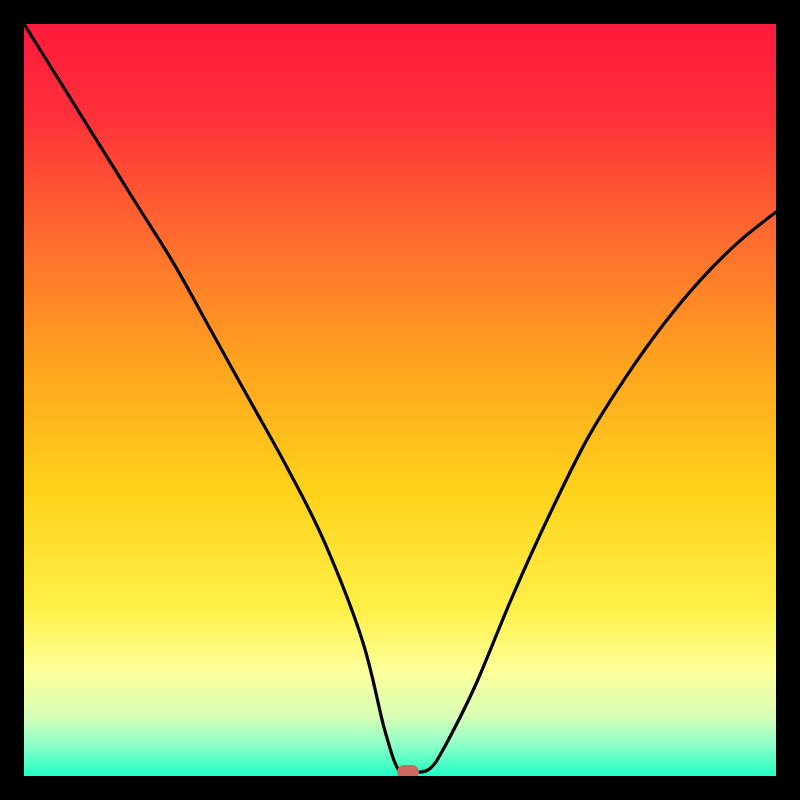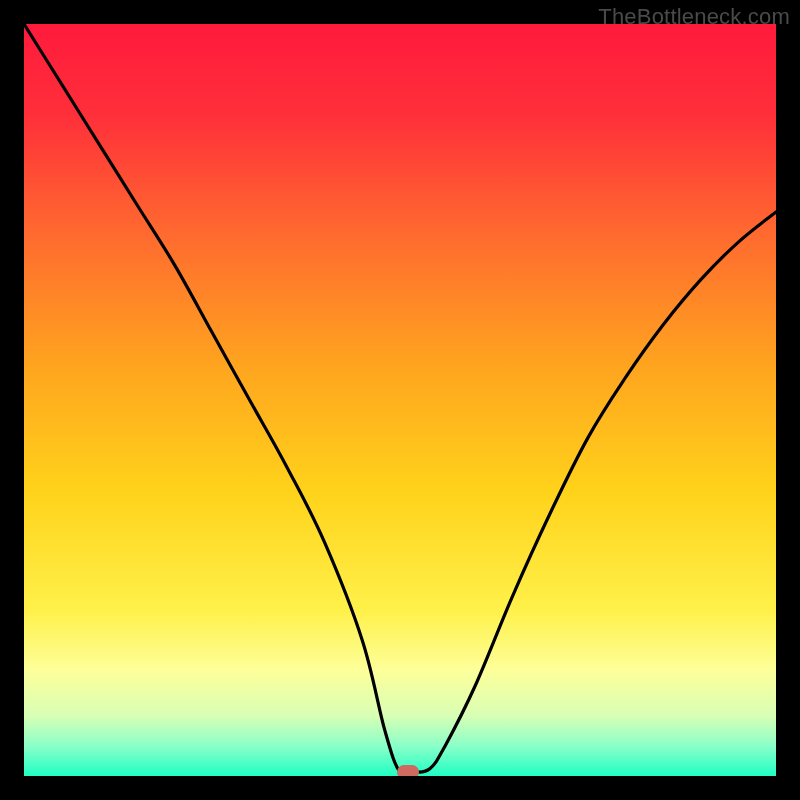--- a/index.html
+++ b/index.html
@@ -74,14 +74,13 @@
             <stop offset="100%" stop-color="#1fffc4"></stop>
           </linearGradient>
       </defs>
       <rect x="0" y="0" width="752" height="752" fill="url(#bg)"></rect>
     </svg>
     <svg class="curve" width="752" height="752" viewBox="0 0 752 752" preserveAspectRatio="none">
       <path id="curvePath" d="M 0 0 C 6.768 10.828799999999994, 24.064 38.50239999999996, 37.6 60.15999999999997 C 51.136 81.81759999999997, 61.664 98.66240000000005, 75.2 120.32000000000005 C 88.736 141.97760000000005, 99.264 158.82240000000002, 112.8 180.48000000000002 C 126.336 202.13760000000002, 136.864 217.62879999999998, 150.4 240.64 C 163.936 263.6512, 174.464 283.95520000000005, 188 308.32000000000005 C 201.536 332.68480000000005, 212.064 351.6352, 225.6 376 C 239.136 400.3648, 249.664 417.96160000000003, 263.2 443.68 C 276.736 469.3984, 287.264 487.7472, 300.8 518.88 C 314.336 550.0128, 327.57120000000003 582.8, 338.40000000000003 616.64 C 349.22880000000004 650.48, 354.192 683.192, 360.96 706.88 C 367.72799999999995 730.568, 370.5856 740.7952, 376 748.24 C 381.4144 755.6848, 385.6256 748.9168, 391.04 748.24 C 396.4544 747.5632, 400.66560000000004 749.2176000000001, 406.08000000000004 744.48 C 411.49440000000004 739.7424, 412.99840000000006 736.8095999999999, 421.12000000000006 721.92 C 429.24160000000006 707.0304, 439.0176 688.832, 451.2 661.76 C 463.38239999999996 634.688, 475.264 602.6528, 488.8 571.52 C 502.336 540.3872, 512.864 517.2256, 526.4 488.8 C 539.9359999999999 460.37440000000004, 550.4639999999999 437.96479999999997, 564 413.59999999999997 C 577.5360000000001 389.23519999999996, 588.0640000000001 373.74399999999997, 601.6 353.44 C 615.136 333.136, 625.6639999999999 318.39680000000004, 639.1999999999999 300.8 C 652.736 283.2032, 663.264 270.5695999999999, 676.8000000000001 255.67999999999995 C 690.3360000000001 240.79039999999995, 700.864 230.26240000000004, 714.4 218.08000000000004 C 727.9359999999999 205.89760000000004, 745.232 193.4144, 752 188" stroke="#000000" stroke-width="3.2" fill="none" stroke-linecap="round" stroke-linejoin="round"></path>
     </svg>
     <div class="marker" id="marker" style="left: 383.52px; top: 748.24px; background: rgb(207, 106, 99);"></div>
   </div>
-  <div class="watermark">TheBottleneck.com</div>
 </div>
 
 </body></html>

